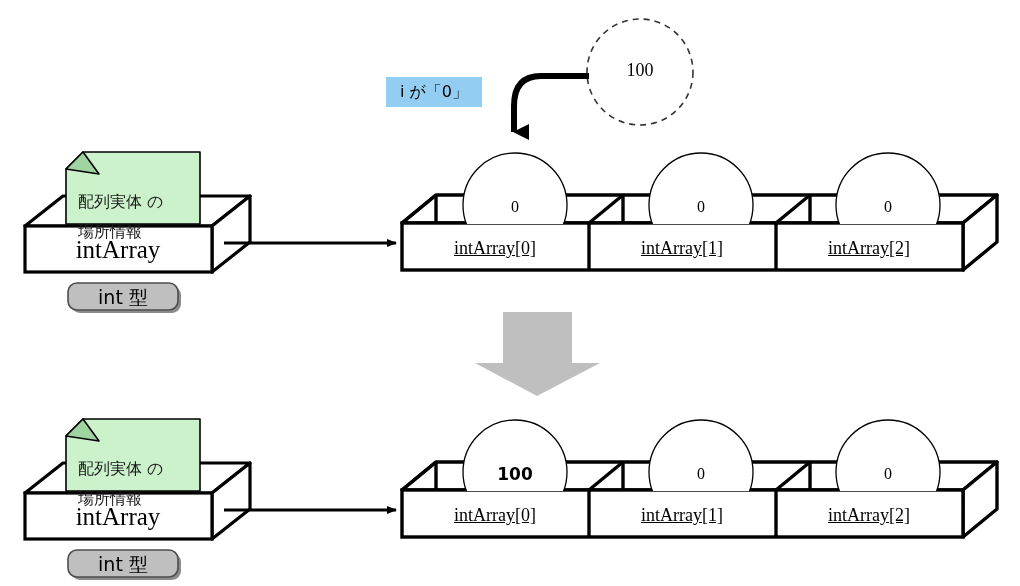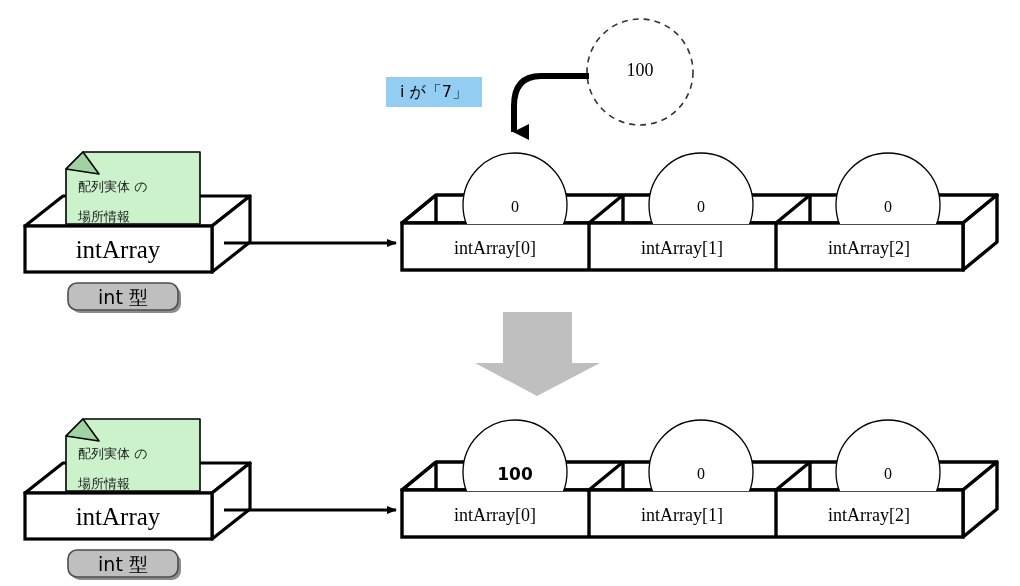--- a/index.html
+++ b/index.html
@@ -27,25 +27,25 @@
   .txt {
     position: absolute;
     white-space: pre;
     line-height: 1;
     color: #000000;
   }
   .serif { font-family: "Liberation Serif", "DejaVu Serif", serif; }
   .sans  { font-family: "DejaVu Sans", "Liberation Sans", sans-serif; }
 
   .var-label   { font-size: 25px; }
-  .cell-label  { font-size: 18px; }
+  .cell-label  { font-size: 18px; text-decoration: underline; }
   .cell-value  { font-size: 16px; }
   .cell-value.bold { font-weight: bold; font-family: "DejaVu Sans", "Liberation Sans", sans-serif; font-size: 17px; }
   .circle-val  { font-size: 18px; }
-  .note-line   { font-size: 13px; color: #1a1a1a; }
+  .note-line   { font-size: 16px; color: #1a1a1a; margin-top: 14px; }
   .type-label  { font-size: 19px; }
   .i-label     { font-size: 16px; }
 
   .center { transform: translate(-50%, -50%); text-align: left; }
 </style>
 </head>
 <body>
 
 <div id="stage">
 
@@ -169,21 +169,21 @@
     </g>
 
     <g>
       <circle cx="515" cy="472" r="52" fill="#ffffff" stroke="#000" stroke-width="1.3" clip-path="url(#clipBotCell0)"></circle>
       <circle cx="701" cy="472" r="52" fill="#ffffff" stroke="#000" stroke-width="1.3" clip-path="url(#clipBotCell1)"></circle>
       <circle cx="888" cy="472" r="52" fill="#ffffff" stroke="#000" stroke-width="1.3" clip-path="url(#clipBotCell2)"></circle>
     </g>
   </svg>
 
   <div class="txt sans i-label" style="left:386px; top:77px; width:96px; height:30px; background:#93cdf2; display:flex; align-items:center; justify-content:center;">
-    <span>i が「7」</span>
+    <span>i が「0」</span>
   </div>
 
   <div class="txt serif circle-val center" style="left:640px; top:70px;">100</div>
 
   <div class="txt sans note-line" style="left:78px; top:180px;">配列実体 の</div>
   <div class="txt sans note-line" style="left:78px; top:210px;">場所情報</div>
 
   <div class="txt serif var-label center" style="left:118px; top:249px;">intArray</div>
 
   <div class="txt sans type-label center" style="left:123px; top:297px;">int 型</div>

